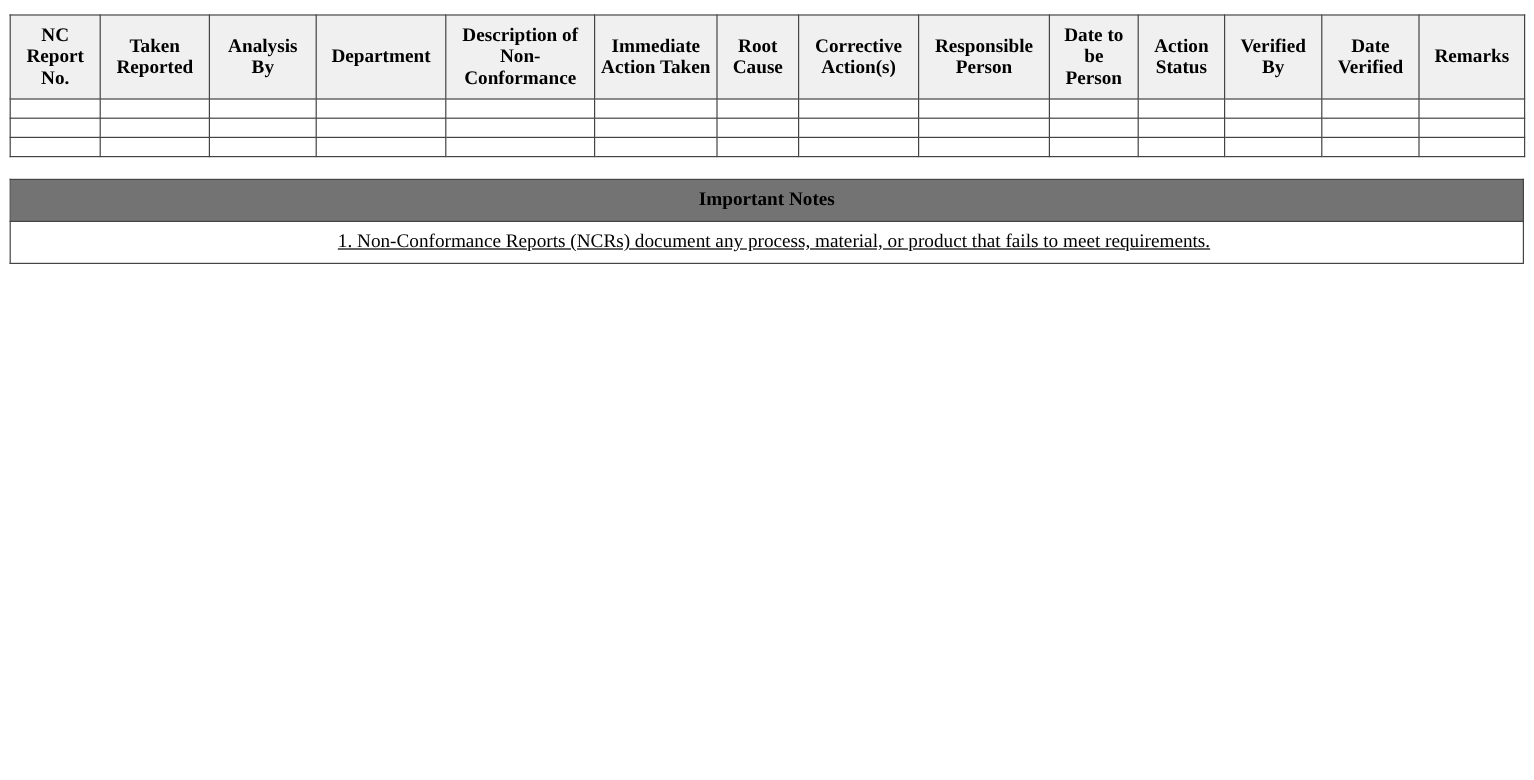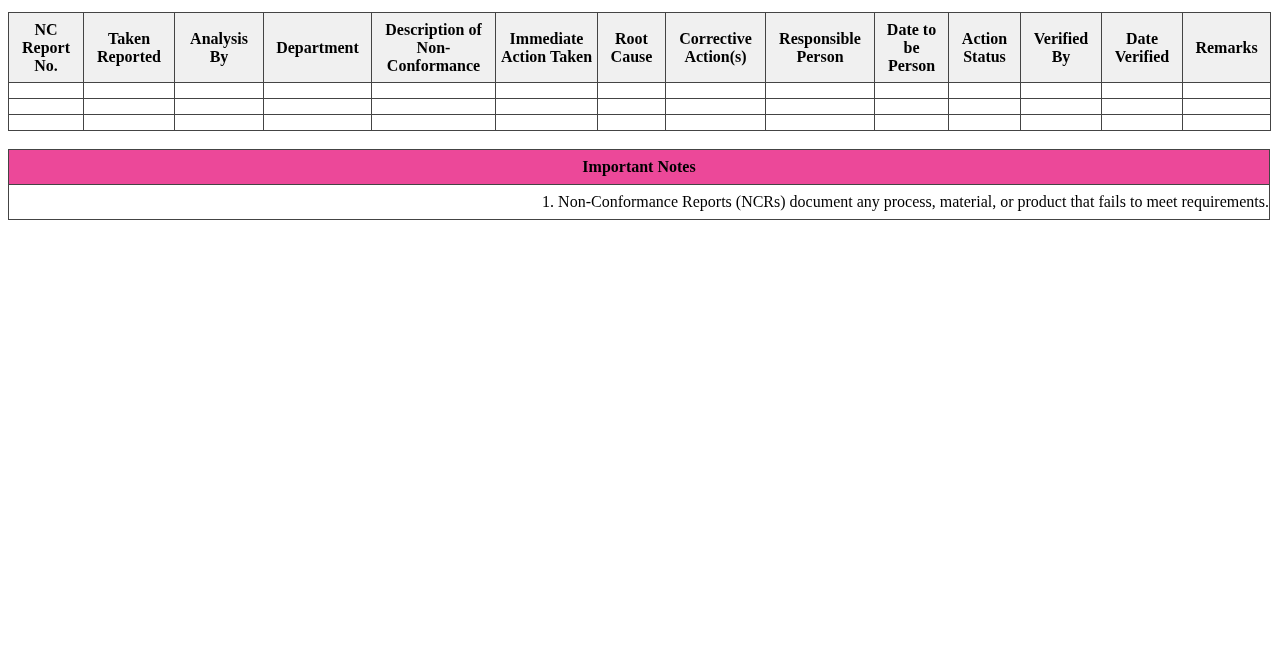--- a/index.html
+++ b/index.html
@@ -4,22 +4,22 @@
 <style>
   html, body { margin: 0; padding: 0; background: #ffffff; }
   body { width: 1278px; height: 650px; font-family: "Liberation Serif", "DejaVu Serif", serif; color: #000; }
   .wrap { position: absolute; left: 8px; top: 12px; width: 1262px; }
   table { border-collapse: collapse; width: 1262px; table-layout: fixed; }
   .ncr th, .ncr td { border: 1px solid #444; }
   .ncr th { background: #f0f0f0; font-weight: bold; font-size: 16px; line-height: 18px; height: 69px; padding: 0 4px; text-align: center; vertical-align: middle; }
   .ncr td { height: 15px; padding: 0; background: #fff; }
   .notes { margin-top: 18px; }
   .notes th, .notes td { border: 1px solid #444; }
-  .notes th { background: #ec4899; font-size: 16px; font-weight: bold; height: 34px; padding: 0; text-align: center; margin-left: 25px; }
-  .notes td { font-size: 16px; height: 34px; padding: 0 0 0 12px; text-align: right; }
+  .notes th { background: #737373; font-size: 16px; font-weight: bold; height: 34px; padding: 0; text-align: center; margin-left: 25px; }
+  .notes td { font-size: 16px; height: 34px; padding: 0 0 0 12px; text-align: center; text-decoration: underline; }
 </style>
 </head>
 <body>
 
 <div class="wrap">
   <table class="ncr">
     <colgroup id="ncr-cols">
         <col style="width: 75px;">
         <col style="width: 91px;">
         <col style="width: 89px;">

